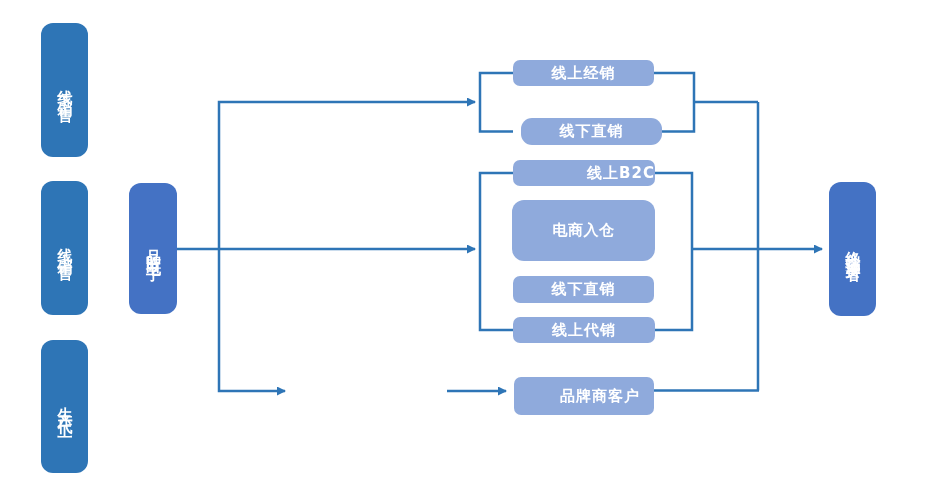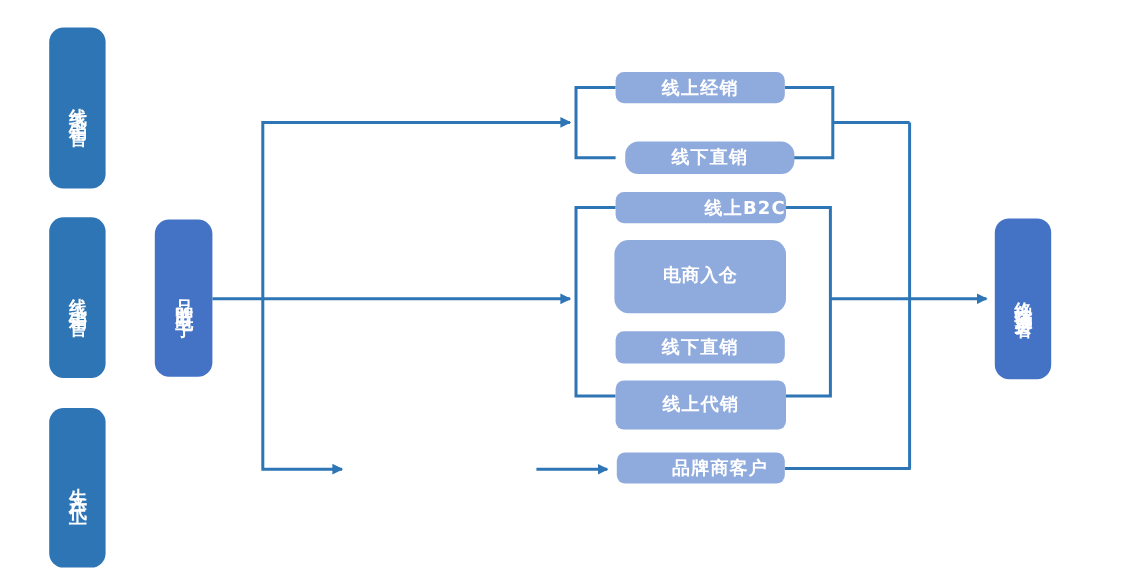--- a/index.html
+++ b/index.html
@@ -67,25 +67,25 @@
 
   <div class="box channel" style="left:513px;top:160px;width:142px;height:26px;justify-content:flex-end;">
     <span>线上B2C</span>
   </div>
   <div class="box channel tall" style="left:512px;top:200px;width:143px;height:61px;font-family:Liberation Serif, serif;">
     <span>电商入仓</span>
   </div>
   <div class="box channel" style="left:513px;top:276px;width:141px;height:27px;">
     <span>线下直销</span>
   </div>
-  <div class="box channel" style="left:513px;top:317px;width:142px;height:41px;">
+  <div class="box channel" style="left:513px;top:317px;width:142px;height:26px;">
     <span>线上代销</span>
   </div>
 
-  <div class="box channel" style="left:514px;top:377px;width:140px;height:26px;padding-left:32px;">
+  <div class="box channel" style="left:514px;top:377px;width:140px;height:38px;padding-left:32px;">
     <span>品牌商客户</span>
   </div>
 
   <svg class="wires" width="944" height="483" viewBox="0 0 944 483">
     <defs>
       <marker id="arrow" markerUnits="userSpaceOnUse" markerWidth="9" markerHeight="9" refX="8" refY="4.5" orient="auto">
         <path d="M0,0 L9,4.5 L0,9 Z" fill="#2E75B6"></path>
       </marker>
     </defs>
     <g stroke="#2E75B6" stroke-width="2.5" fill="none">

